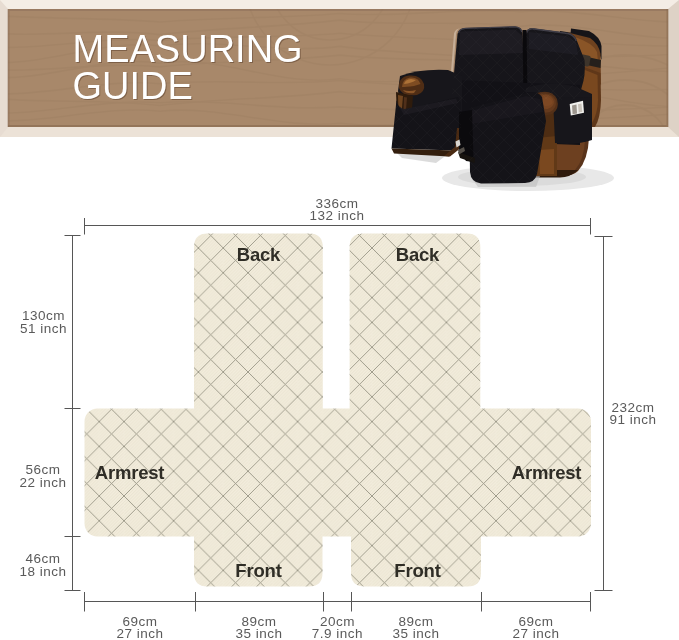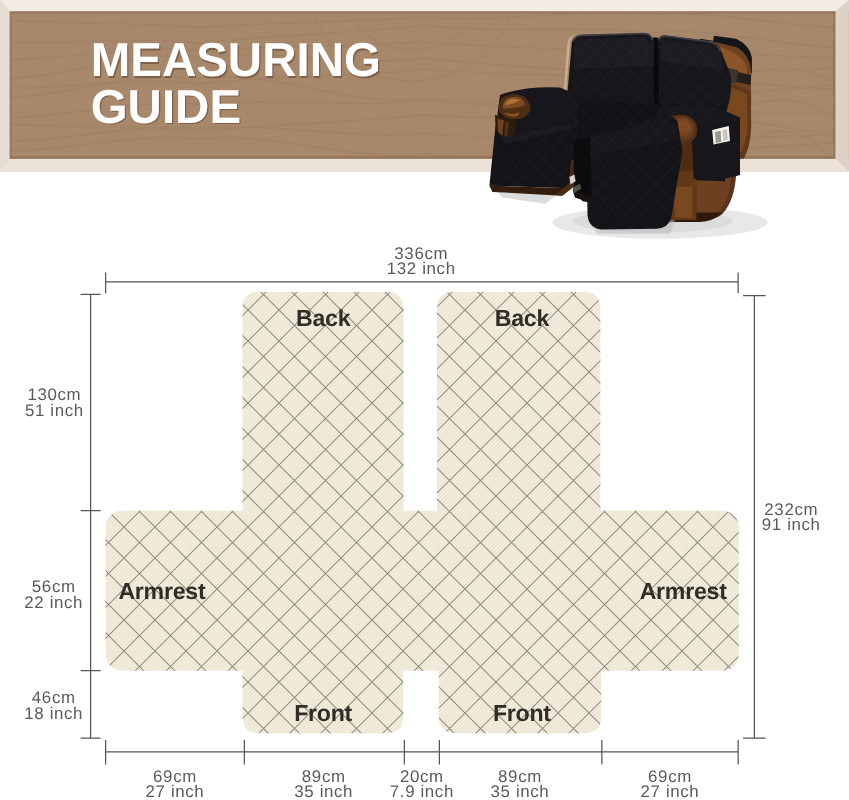--- a/index.html
+++ b/index.html
@@ -2,21 +2,21 @@
 <html><head>
 <meta charset="utf-8">
 <style>
   html,body{margin:0;padding:0;}
   body{width:679px;height:640px;background:#ffffff;position:relative;overflow:hidden;
        font-family:"Liberation Sans", sans-serif;}
   #banner{position:absolute;left:0;top:0;width:679px;height:137px;box-sizing:border-box;
     border-top:9px solid #f4ede5;border-left:8px solid #e7dcd2;
     border-right:11px solid #ded2c6;border-bottom:10px solid #ece2d7;
     background:#a8886a;}
-  #btxt{position:absolute;left:72.5px;top:30.5px;color:#ffffff;font-weight:bold;
+  #btxt{position:absolute;left:72.5px;top:30.5px;color:#ffffff;font-weight:normal;
     font-size:38px;line-height:37.5px;letter-spacing:0px;text-shadow:1px 1px 0 rgba(93,66,45,0.55);}
 </style>
 </head>
 <body>
 
 <div id="banner"></div>
 
 <svg id="art" width="679" height="640" viewBox="0 0 679 640" style="position:absolute;left:0;top:0">
   <defs>
     <pattern id="quilt" width="24.8" height="24.8" patternUnits="userSpaceOnUse">

